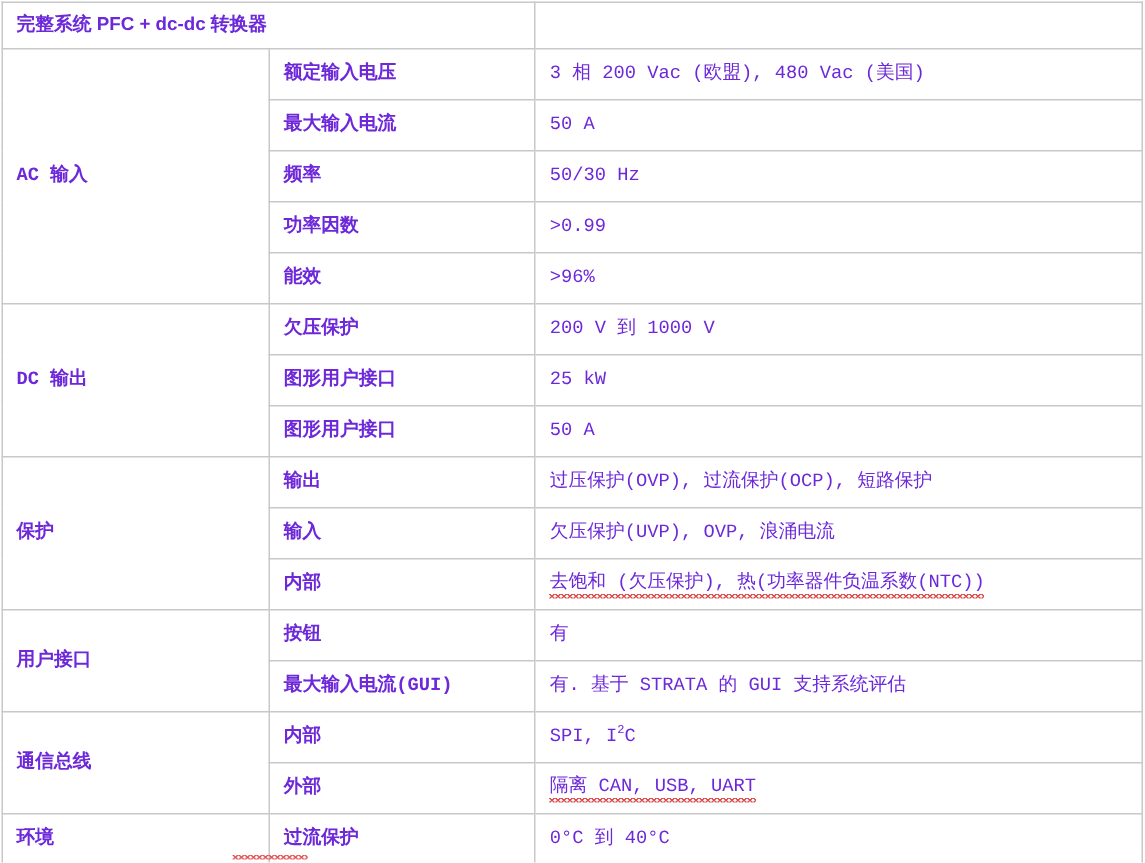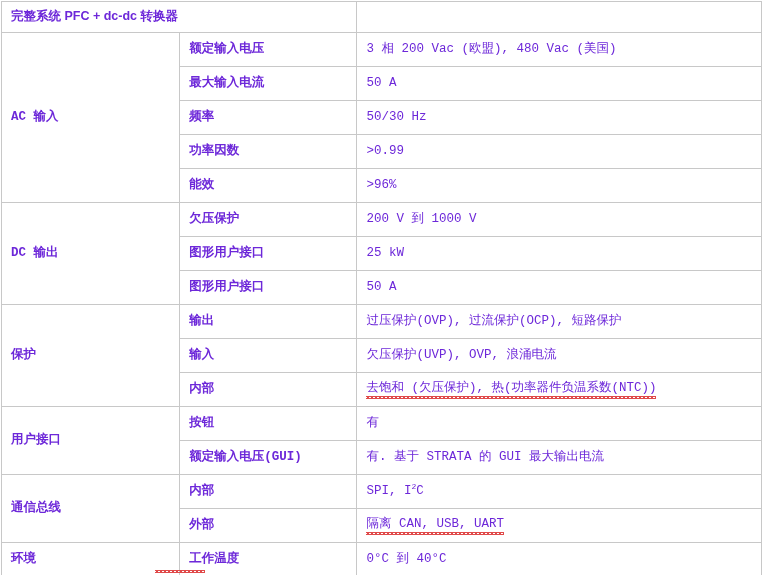--- a/index.html
+++ b/index.html
@@ -155,36 +155,36 @@
       <td class="sub">内部</td>
       <td class="val"><span class="squig">去饱和 (欠压保护), 热(功率器件负温系数(NTC))</span></td>
     </tr>
 
     <tr class="row-h">
       <td class="cat" rowspan="2">用户接口</td>
       <td class="sub">按钮</td>
       <td class="val">有</td>
     </tr>
     <tr class="row-h">
-      <td class="sub">额定输入电压(GUI)</td>
-      <td class="val">有. 基于 STRATA 的 GUI 最大输出电流</td>
+      <td class="sub">最大输入电流(GUI)</td>
+      <td class="val">有. 基于 STRATA 的 GUI 支持系统评估</td>
     </tr>
 
     <tr class="row-h">
       <td class="cat" rowspan="2">通信总线</td>
       <td class="sub">内部</td>
       <td class="val"><span>SPI, I</span><sup class="sup">2</sup><span>C</span></td>
     </tr>
     <tr class="row-h">
       <td class="sub">外部</td>
       <td class="val"><span class="squig">隔离 CAN, USB, UART</span></td>
     </tr>
 
     <tr class="row-h">
       <td class="cat">环境</td>
-      <td class="sub">工作温度</td>
+      <td class="sub">过流保护</td>
       <td class="val">0°C 到  40°C</td>
     </tr>
 
   </tbody>
 </table>
 
 <div class="bottom-mark"></div>
 
 </body></html>

